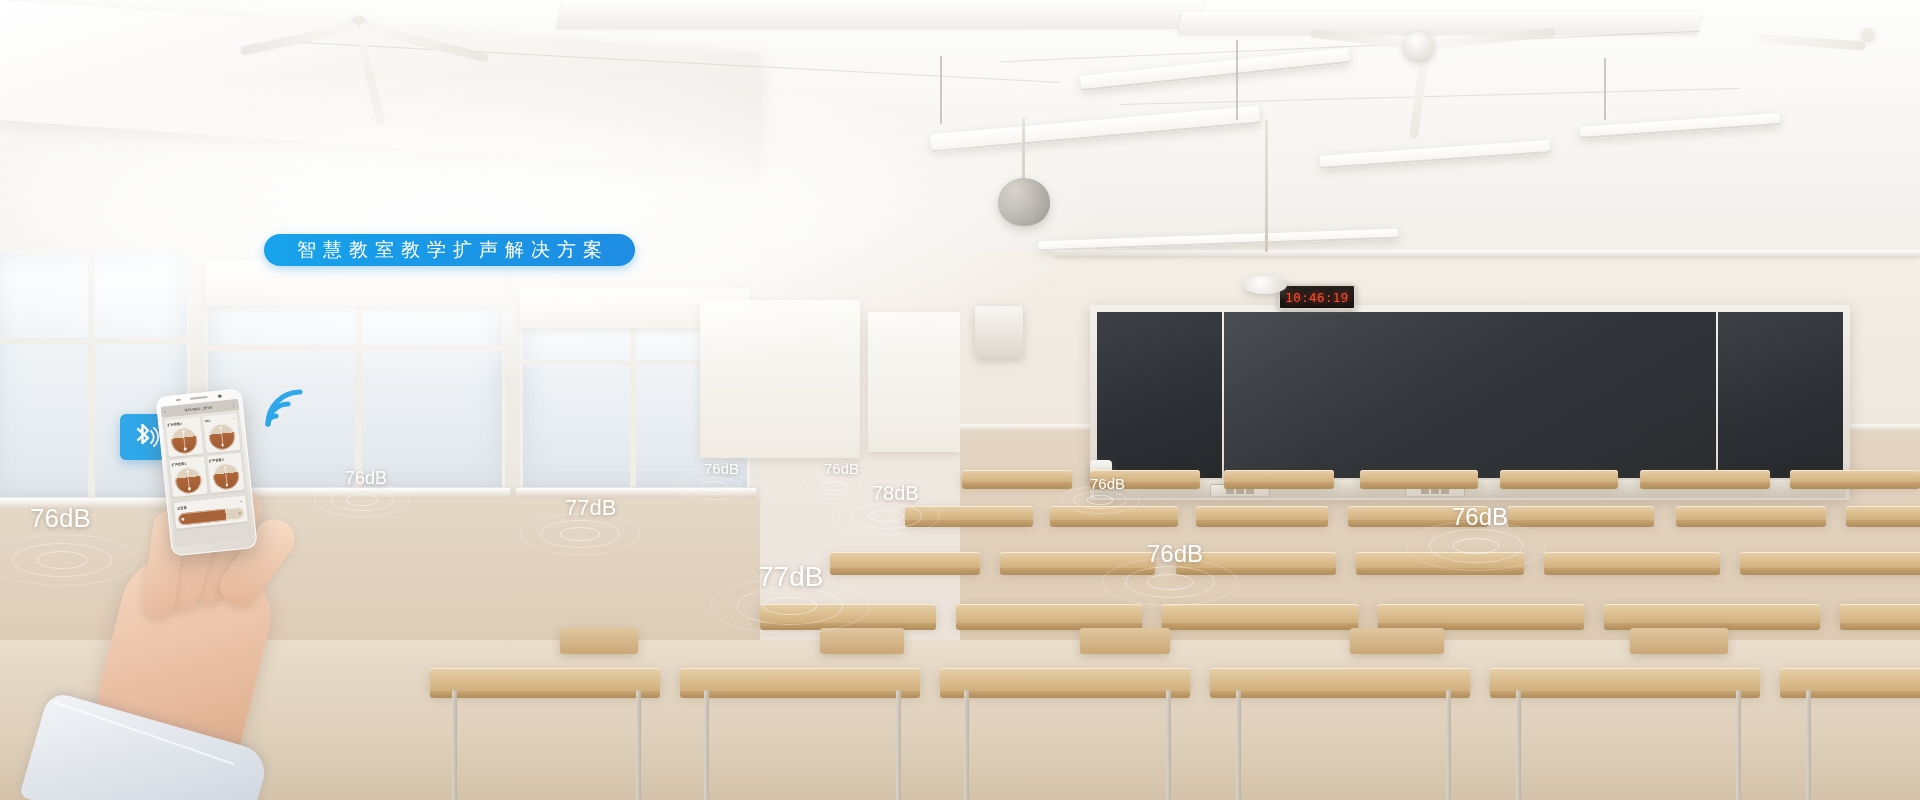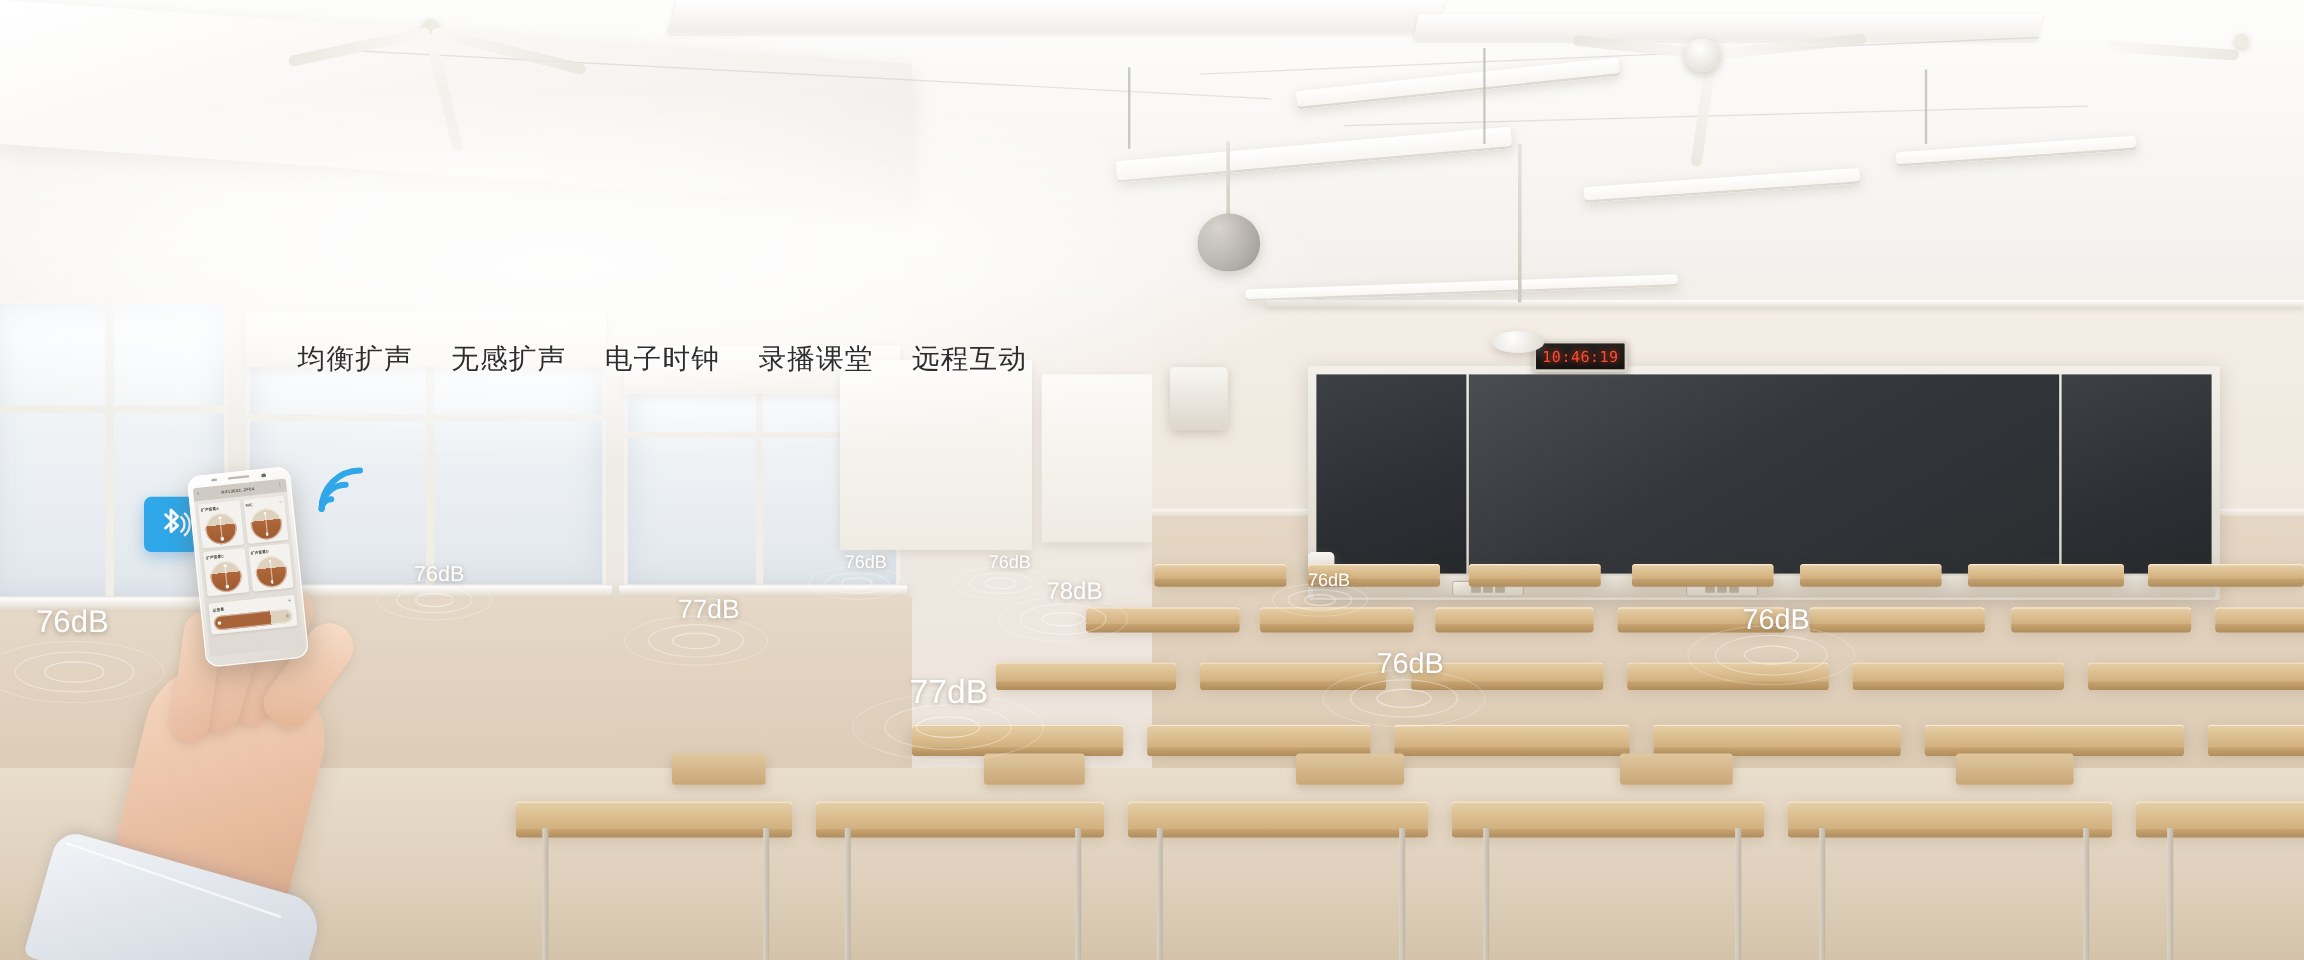--- a/index.html
+++ b/index.html
@@ -650,28 +650,24 @@
       <div class="db-label" style="left: 1147px; top: 540px; font-size: 24px;">76dB</div>
       <div class="ring-grp" style="left: 1476px; top: 546px;">
         <div class="ring" style="width: 46.6667px; height: 16.6667px; left: -23.3333px; top: -8.33333px; opacity: 0.67;"></div>
         <div class="ring" style="width: 93.3333px; height: 33.3333px; left: -46.6667px; top: -16.6667px; opacity: 0.49;"></div>
         <div class="ring" style="width: 140px; height: 50px; left: -70px; top: -25px; opacity: 0.31;"></div>
       </div>
       <div class="db-label" style="left: 1452px; top: 503px; font-size: 24px;">76dB</div>
     </div>
 
 
-
-  <div class="features">
-    <span>均衡扩声</span>
-    <span>无感扩声</span>
-    <span>电子时钟</span>
-    <span>录播课堂</span>
-    <span>远程互动</span>
+  <div class="pill">
+    <span>智慧教室教学扩声解决方案</span>
   </div>
+
 
   <div class="wifi-ico">
     <svg width="46" height="42" viewBox="0 0 46 42">
       <g fill="none" stroke="#2fa7e8" stroke-linecap="round">
         <path d="M6 38 A 8 8 0 0 1 14 30" stroke-width="5"></path>
         <path d="M6 38 A 20 20 0 0 1 26 18" stroke-width="5"></path>
         <path d="M6 38 A 32 32 0 0 1 38 6" stroke-width="5"></path>
       </g>
     </svg>
   </div>

